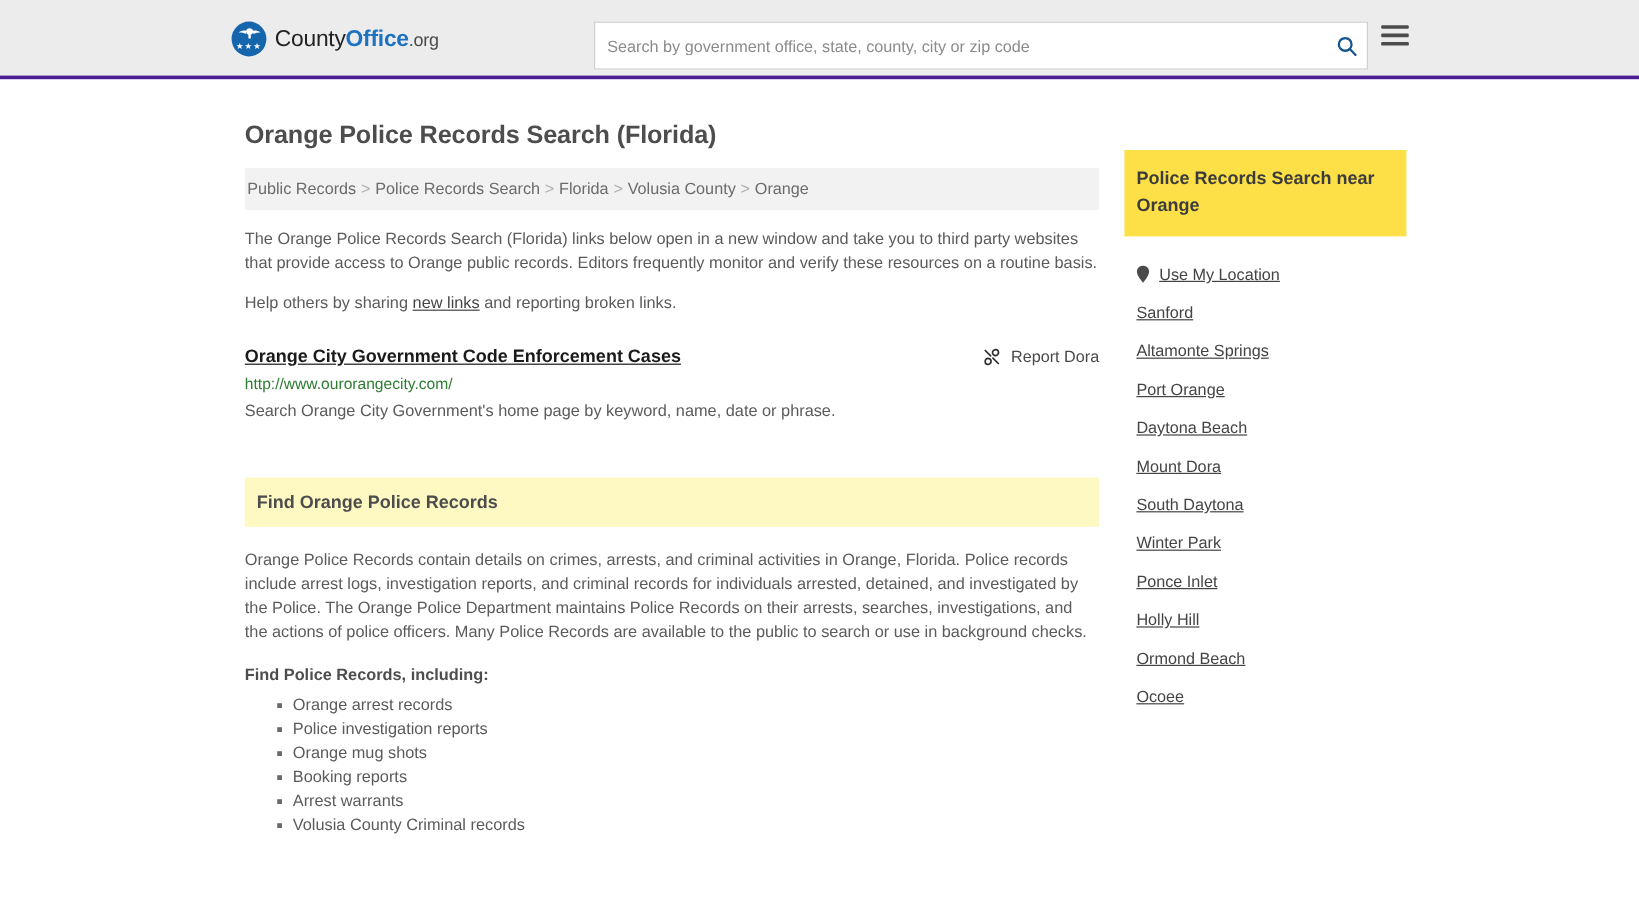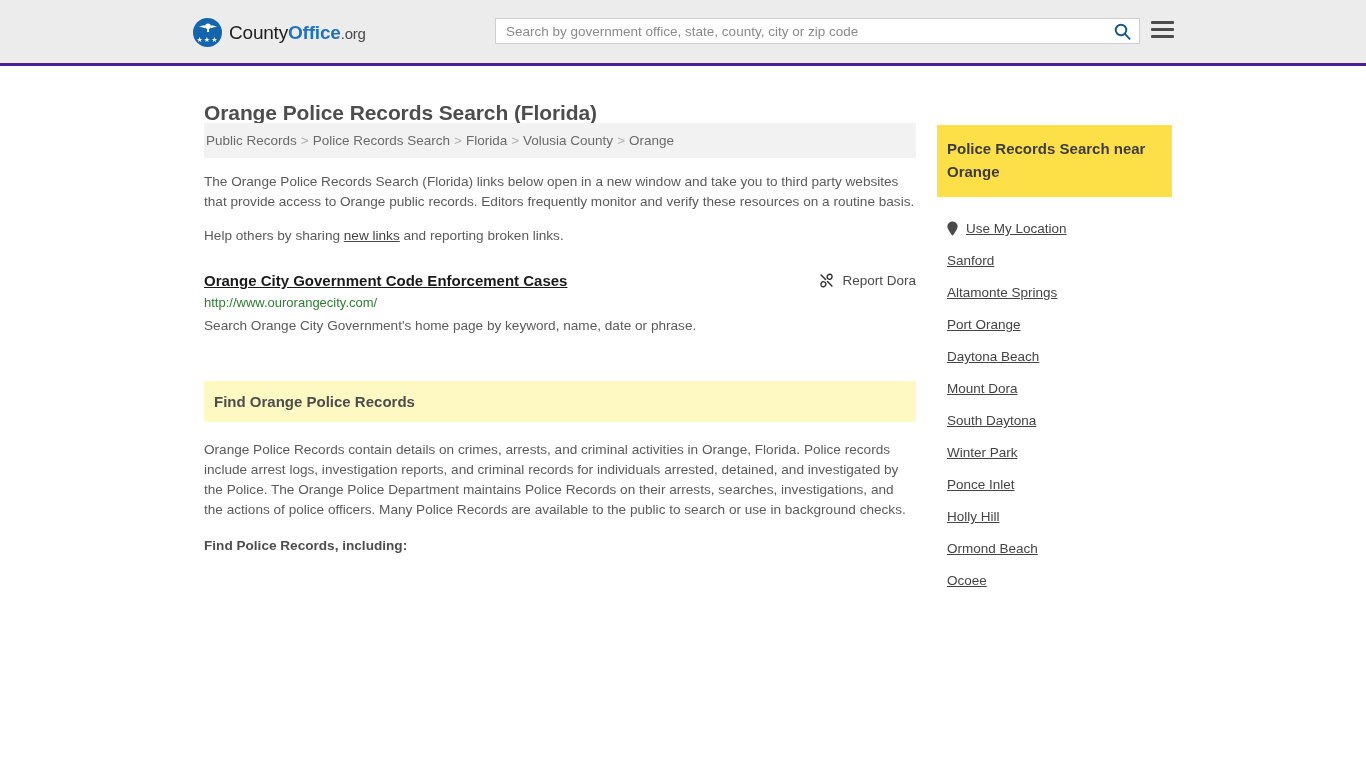--- a/index.html
+++ b/index.html
@@ -63,21 +63,21 @@
     white-space: nowrap;
   }
   .brand-text .b-office { color: #1d72c2; font-weight: bold; }
   .brand-text .b-org { color: #4a4a4a; font-size: 15px; }
 
   .search-wrap {
     position: absolute;
     left: 495px;
     top: 18px;
     width: 645px;
-    height: 26px;
+    height: 40px;
     background: #ffffff;
     border: 1px solid #cfcfcf;
     display: flex;
     align-items: center;
   }
   .search-input {
     flex: 1;
     border: none;
     outline: none;
     background: transparent;
@@ -122,21 +122,21 @@
     top: 35px;
     font-size: 21px;
     font-weight: bold;
     color: #4d4d4d;
     margin: 0;
     letter-spacing: -0.1px;
   }
   .content {
     position: absolute;
     left: 204px;
-    top: 57px;
+    top: 74px;
     width: 712px;
   }
   .sidebar {
     position: absolute;
     left: 937px;
     top: 59px;
     width: 235px;
   }
 
   
@@ -333,20 +333,28 @@
           <span>Report Dora</span>
         </div>
       </div>
       <a href="#" class="result-url">http://www.ourorangecity.com/</a>
       <div class="result-desc">Search Orange City Government's home page by keyword, name, date or phrase.</div>
     </div>
 
     <div class="section-head">Find Orange Police Records</div>
     <div class="section-body">Orange Police Records contain details on crimes, arrests, and criminal activities in Orange, Florida. Police records include arrest logs, investigation reports, and criminal records for individuals arrested, detained, and investigated by the Police. The Orange Police Department maintains Police Records on their arrests, searches, investigations, and the actions of police officers. Many Police Records are available to the public to search or use in background checks.</div>
     <div class="list-label">Find Police Records, including:</div>
+    <ul class="records-list">
+      <li>Orange arrest records</li>
+      <li>Police investigation reports</li>
+      <li>Orange mug shots</li>
+      <li>Booking reports</li>
+      <li>Arrest warrants</li>
+      <li>Volusia County Criminal records</li>
+    </ul>
   </div>
 
   <div class="sidebar">
     <div class="sidebar-head">Police Records Search near Orange</div>
 
     <div class="sidebar-list">
       <div class="sidebar-item">
         <svg class="pin-icon" width="11" height="15" viewBox="0 0 11 15">
           <path d="M5.5 0.4 C2.6 0.4 0.4 2.6 0.4 5.4 C0.4 8.7 5.5 14.6 5.5 14.6 C5.5 14.6 10.6 8.7 10.6 5.4 C10.6 2.6 8.4 0.4 5.5 0.4 Z" fill="#4a4a4a"></path>
         </svg>

